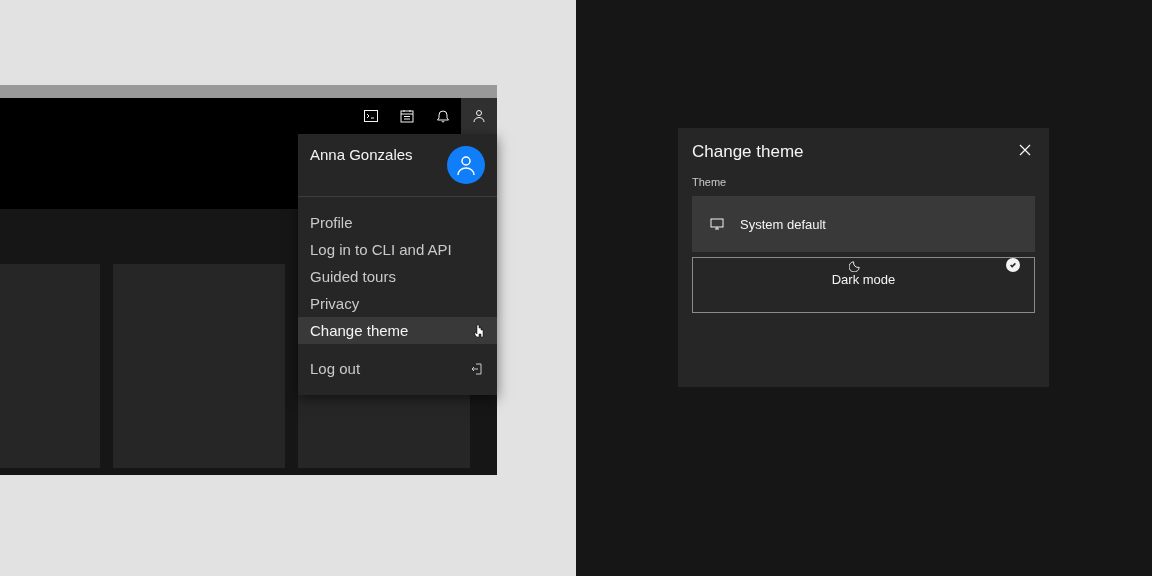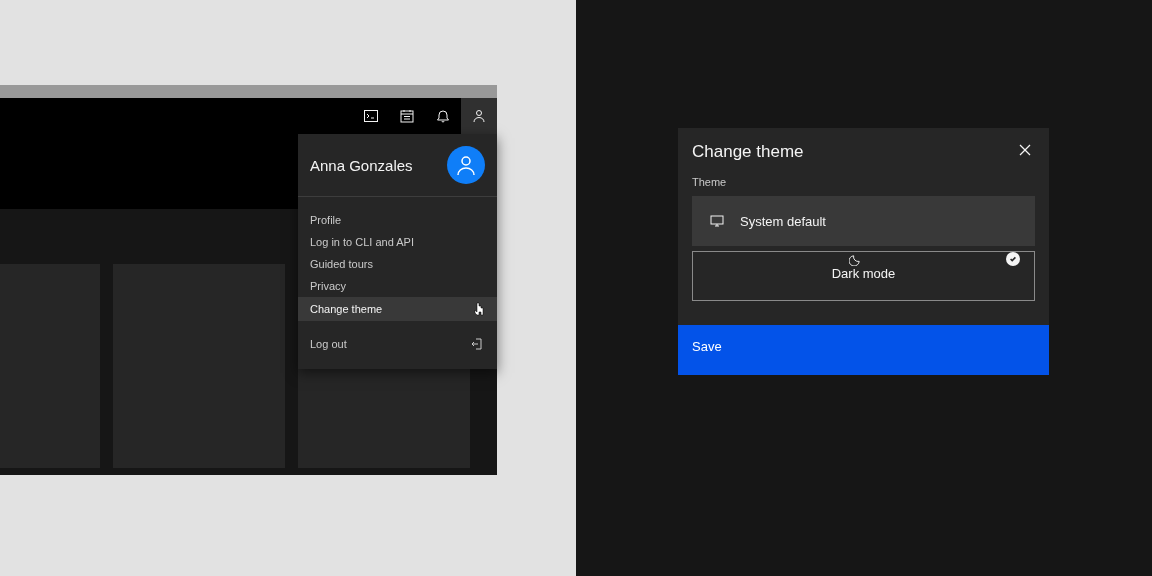--- a/index.html
+++ b/index.html
@@ -97,21 +97,20 @@
     .profile-menu {
       position: absolute;
       top: 134px;
       left: 298px;
       width: 199px;
       background: #262626;
       box-shadow: 0 4px 12px rgba(0,0,0,0.5);
     }
     .profile-header {
       display: flex;
-      align-items: center;
       justify-content: space-between;
       padding: 12px 12px 12px 12px;
       border-bottom: 1px solid #3d3d3d;
     }
     .profile-name {
       color: #f4f4f4;
       font-size: 15px;
       font-weight: 400;
     }
     .avatar {
@@ -122,21 +121,21 @@
       display: flex;
       align-items: center;
       justify-content: center;
     }
     .menu-items {
       padding: 12px 0 4px 0;
     }
     .menu-item {
       padding: 5px 12px;
       color: #cacaca;
-      font-size: 11px;
+      font-size: 15px;
       cursor: pointer;
       display: flex;
       align-items: center;
       justify-content: space-between;
     }
     .menu-item.hover {
       background: #393939;
       color: #f4f4f4;
     }
     .menu-divider {
@@ -187,21 +186,21 @@
       padding: 8px 14px 24px 14px;
     }
     .section-label {
       color: #cacaca;
       font-size: 11px;
       margin-bottom: 8px;
       display: block;
     }
     .theme-option {
       margin-top: 5px;
-      height: 50px;
+      height: 56px;
       background: #393939;
       display: flex;
       align-items: center;
       padding: 0 18px;
       cursor: pointer;
       position: relative;
     }
     .theme-option.first {
       margin-top: 0;
     }
@@ -378,16 +377,15 @@
         <span class="theme-label">Dark mode</span>
         <span class="check-mark">
           <svg width="8" height="8" viewBox="0 0 10 10" fill="none" stroke="#262626" stroke-width="2">
             <path d="M2 5 L4 7 L8 3"></path>
           </svg>
         </span>
       </div>
 
     </div>
     <div class="modal-footer">
-      <button class="btn btn-save">Save</button>
     </div>
   </div>
 </div>
 
 </body></html>

